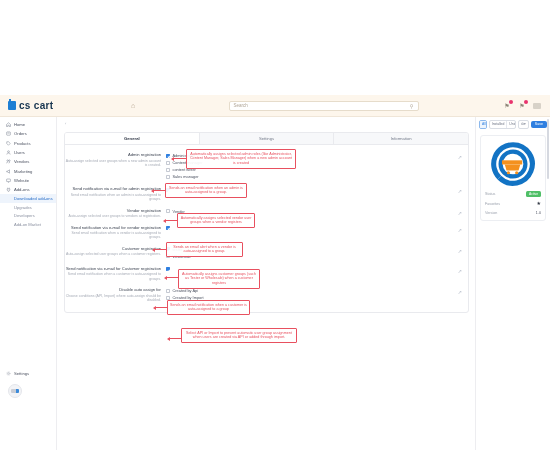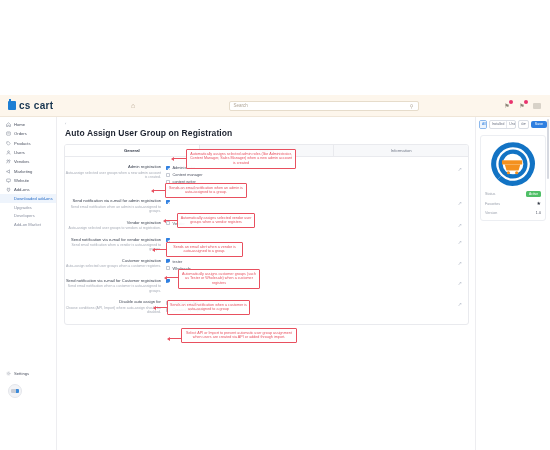--- a/index.html
+++ b/index.html
@@ -249,21 +249,20 @@
       <div class="avatar-wrap">
         <div class="avatar">
           <div class="avatar-in"></div>
         </div>
       </div>
     </div>
   </div>
 
   <div class="main">
     <div class="breadcrumb">‹</div>
-    <div class="page-title">Auto Assign User Group on Registration</div>
 
     <div class="panel">
       <div class="tabs">
         <div class="tab active">General</div>
         <div class="tab">Settings</div>
         <div class="tab">Information</div>
       </div>
 
       <div class="rows">
 

